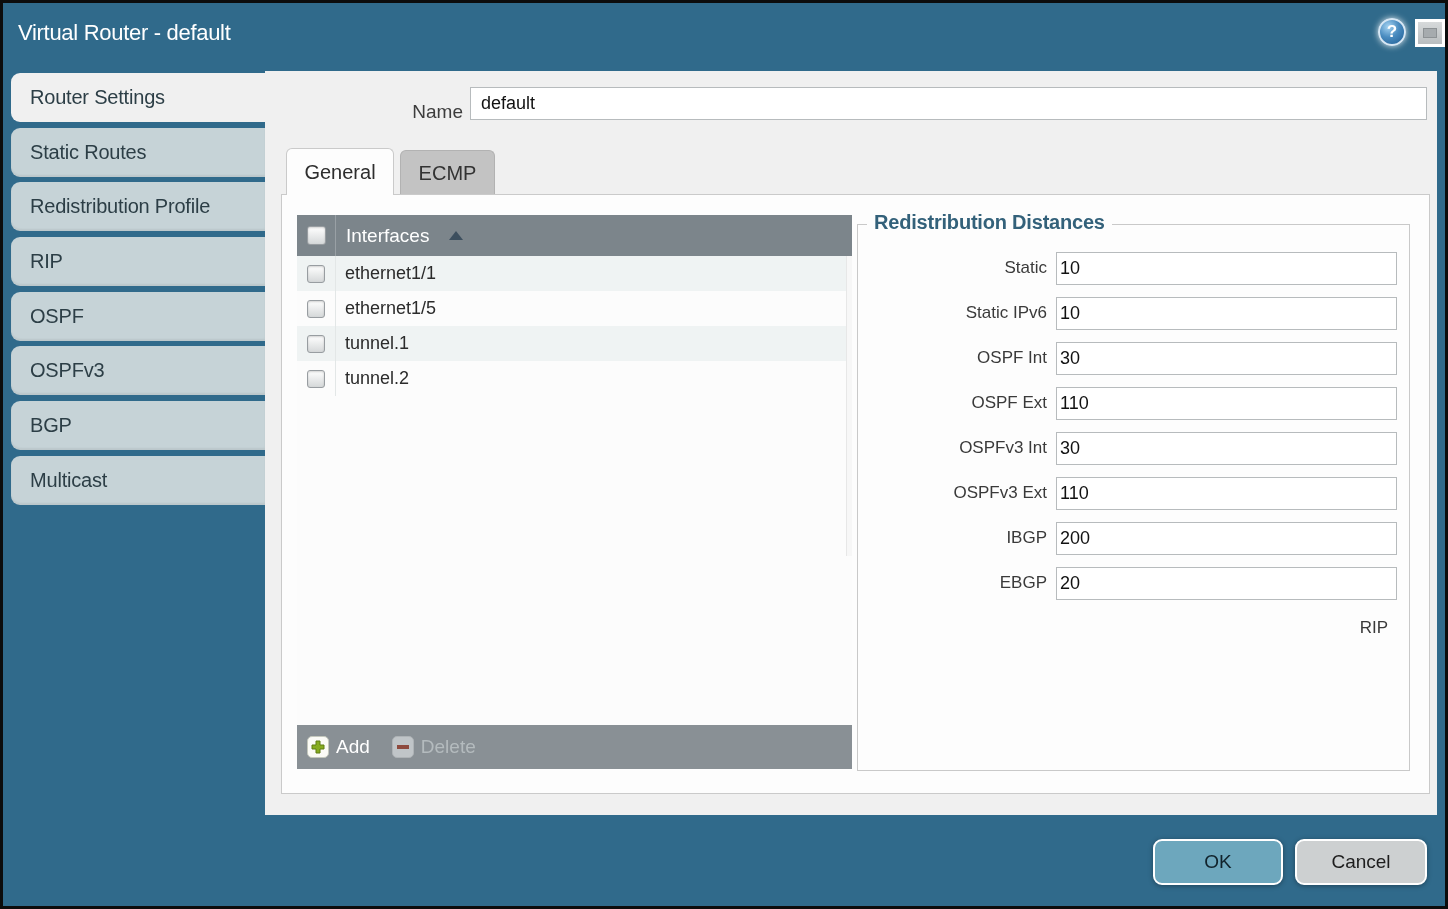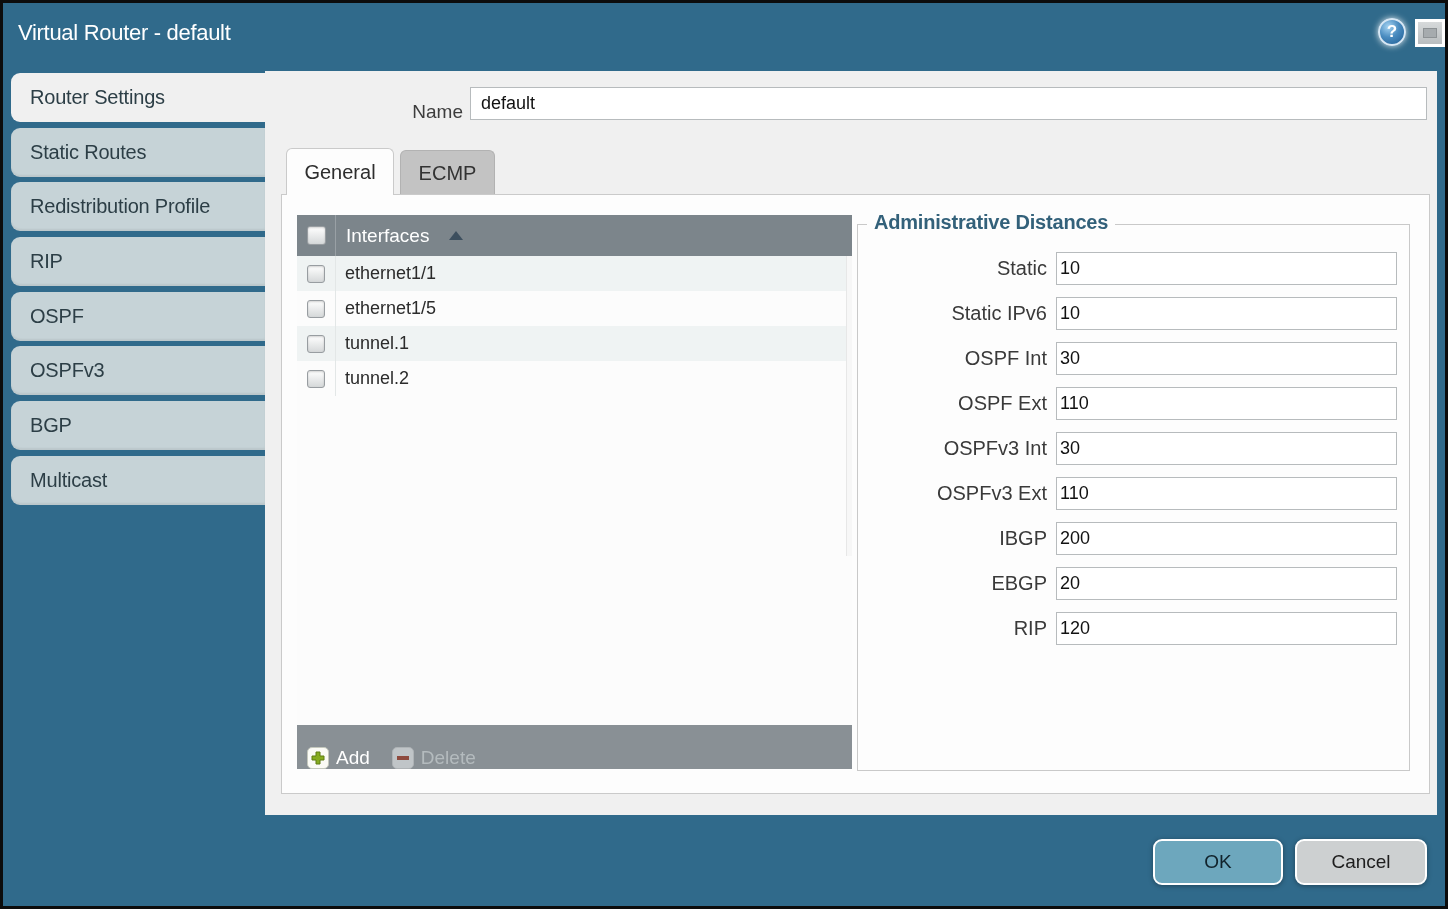--- a/index.html
+++ b/index.html
@@ -79,39 +79,39 @@
 
   .if-rows { flex:1 1 auto; background:#fcfcfc; position:relative; overflow:hidden; }
   .if-rows .col-div { position:absolute; left:38px; top:0; width:1px; height:140px; background:#e3e7e7; }
   .scroll-strip { position:absolute; right:0; top:0; width:6px; height:300px; background:#f7f7f7; border-left:1px solid #e7e7e7; cursor:pointer; }
   .if-row { height:35px; display:flex; align-items:center; font-size:18px; color:#2b2b2b; cursor:pointer; }
   .if-row:nth-child(even) { background:#eff3f3; }
   .if-row .cb-cell { width:38px; display:flex; justify-content:center; }
   .if-row .checkbox { width:18px; height:18px; }
   .if-row .row-label { padding-left:10px; }
 
-  .if-foot { height:44px; background:#899095; display:flex; align-items:flex-end; padding-left:10px; gap:22px; flex:0 0 auto; }
+  .if-foot { height:44px; background:#899095; display:flex; align-items:center; padding-left:10px; gap:22px; flex:0 0 auto; }
   .tool-btn { display:flex; align-items:center; gap:7px; cursor:pointer; }
   .tool-ico { width:22px; height:22px; border-radius:5px; display:flex; align-items:center; justify-content:center; }
   .add .tool-ico { background:#fbfbf6; border:1px solid #c4c8bd; }
   .add .tool-lbl { color:#ffffff; font-size:19px; }
   .del .tool-ico { background:#c0c5c8; border:1px solid #aeb3b6; }
   .del .tool-lbl { color:#b4bbbe; font-size:19px; }
 
   
   .fieldset {
     position:absolute; left:575px; top:29px; width:553px; height:547px;
     border:1px solid #c9c9c9; padding-top:26px;
   }
   .legend {
     position:absolute; top:-14px; left:9px; background:#fdfdfd; padding:0 7px;
     font-size:20px; font-weight:bold; color:#33617a; letter-spacing:-0.2px;
   }
   .ad-row { display:flex; justify-content:flex-end; align-items:center; margin-bottom:11px; padding-right:12px; height:34px; }
-  .ad-label { font-size:20px; color:#3a3a3a; margin-right:9px; white-space:nowrap; }
+  .ad-label { font-size:17px; color:#3a3a3a; margin-right:9px; white-space:nowrap; }
   .ad-input {
     width:341px; height:33px; border:1px solid #b7bbbd; background:#fff;
     font-size:18px; padding:0 3px; font-family:"Liberation Sans", sans-serif; color:#111;
   }
 
   
   .btn {
     position:absolute; top:836px; height:46px; border-radius:9px; border:2px solid #ffffff;
     font-size:19px; color:#10222b; text-align:center; line-height:42px; cursor:pointer;
     box-shadow:0 1px 5px rgba(0,0,0,.35); font-family:"Liberation Sans", sans-serif;
@@ -205,21 +205,21 @@
             <svg width="14" height="14" viewBox="0 0 14 14">
               <rect x="1" y="5" width="12" height="4" fill="#8e4a3e"></rect>
             </svg>
           </span>
           <span class="tool-lbl">Delete</span>
         </div>
       </div>
     </div>
 
     <div class="fieldset">
-      <div class="legend">Administrative Distances</div>
+      <div class="legend">Redistribution Distances</div>
 
       <div class="ad-row">
         <span class="ad-label">Static</span>
         <input class="ad-input" type="text" value="10" style="">
       </div>
       <div class="ad-row">
         <span class="ad-label">Static IPv6</span>
         <input class="ad-input" type="text" value="10" style="">
       </div>
       <div class="ad-row">
@@ -241,21 +241,20 @@
       <div class="ad-row">
         <span class="ad-label">IBGP</span>
         <input class="ad-input" type="text" value="200" style="">
       </div>
       <div class="ad-row">
         <span class="ad-label">EBGP</span>
         <input class="ad-input" type="text" value="20" style="">
       </div>
       <div class="ad-row">
         <span class="ad-label">RIP</span>
-        <input class="ad-input" type="text" value="120" style="">
       </div>
     </div>
   </div>
 
   <div class="btn btn-ok">OK</div>
   <div class="btn btn-cancel">Cancel</div>
 
 </div>
 
 </body></html>

